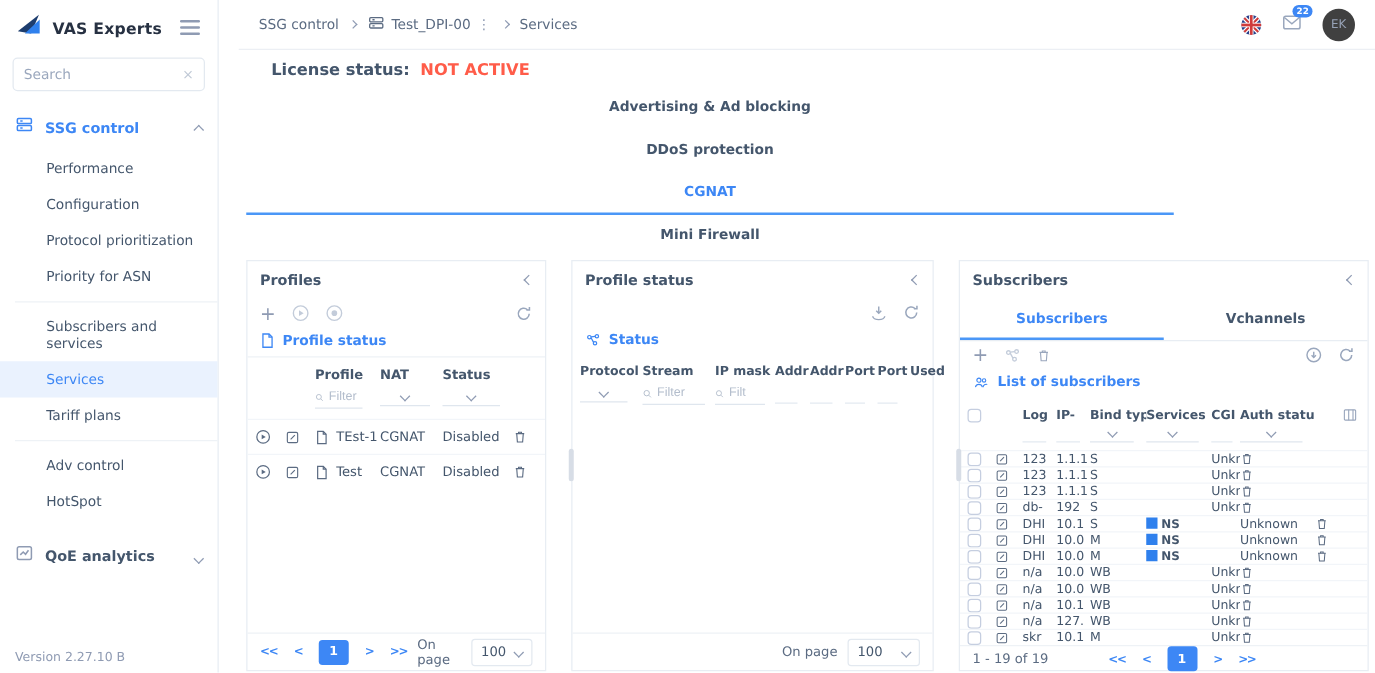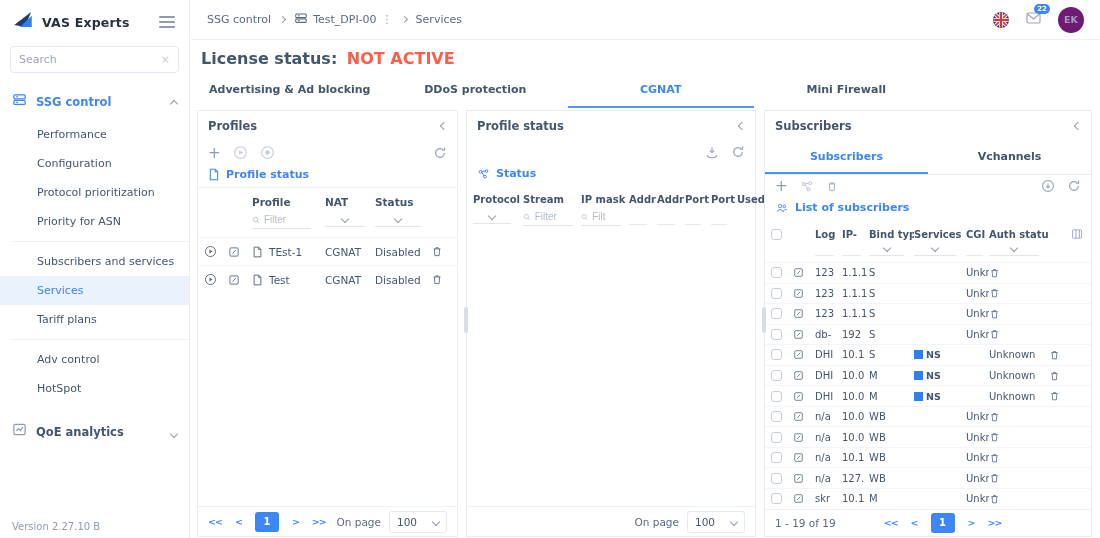--- a/index.html
+++ b/index.html
@@ -1,20 +1,20 @@
 <!DOCTYPE html>
 <html><head>
 <meta charset="utf-8">
 <style>
   * { margin:0; padding:0; box-sizing:border-box; }
   html,body { width:1100px; height:538px; overflow:hidden; background:#fff;
               font-family:"DejaVu Sans", sans-serif; color:#44566c; }
 
   
-  .sidebar { position:absolute; left:0; top:0; width:190px; height:538px;
+  .sidebar { position:absolute; left:0; top:0; width:175px; height:538px;
              background:#fff; border-right:1px solid #e8edf3; z-index:2; }
   .logo-row { display:flex; align-items:center; gap:8px; padding:10px 12px 8px; }
   .logo-text { font-size:12.5px; font-weight:700; color:#273142; letter-spacing:.2px; }
   .burger { margin-left:auto; display:flex; flex-direction:column; gap:3px; cursor:pointer; padding:2px; }
   .burger span { display:block; width:16px; height:2px; background:#8f9bb3; border-radius:1px; }
   .search-box { margin:4px 10px 10px; display:flex; align-items:center; gap:20px;
                 border:1px solid #e3e9f0; border-radius:4px; padding:6px 8px; }
   .search-box input { border:0; outline:0; flex:1; font-size:11px; color:#44566c;
                       font-family:"DejaVu Sans", sans-serif; min-width:0; }
   .search-box input::placeholder { color:#9aa7bd; }
@@ -27,36 +27,36 @@
   .nav-sep { border-top:1px solid #eef2f6; margin:5px 0 5px 12px; }
   .version { position:absolute; bottom:6px; left:12px; font-size:10px; color:#8f9bb3; }
 
   
   .main { position:absolute; left:191px; top:0; width:909px; height:538px; }
   .topbar { height:40px; border-bottom:1px solid #eceff4; display:flex; align-items:center; padding:0 16px; }
   .crumb { display:flex; align-items:center; gap:9px; font-size:11px; color:#5b6b82; }
   .crumb .dev { display:flex; align-items:center; gap:5px; }
   .kebab { color:#8f9bb3; font-size:11px; letter-spacing:0; cursor:pointer; }
   .top-icons { margin-left:auto; display:flex; align-items:center; gap:16px; }
-  .avatar { width:26px; height:26px; border-radius:50%; background:#701a75; color:#97a2b6;
-            font-size:9.5px; font-weight:700; display:flex; align-items:center; justify-content:center; }
+  .avatar { width:26px; height:26px; border-radius:50%; background:#404040; color:#97a2b6;
+            font-size:9.5px; font-weight:400; display:flex; align-items:center; justify-content:center; }
   .mail-wrap { position:relative; cursor:pointer; }
   .mail-badge { position:absolute; top:-6px; right:-8px; background:#3d87f5; color:#fff;
                 font-size:7px; font-weight:700; border-radius:6px; padding:1px 3px; }
 
   
   .content { padding:5px 8px 0 6px; height:497px; display:flex; flex-direction:column; }
-  .license { font-size:16px; font-weight:700; padding:4px 0 0 4px; }
+  .license { font-size:13px; font-weight:700; padding:4px 0 0 4px;margin-left:16px; }
   .license .val { color:#ff5c49; margin-left:4px; }
-  .tabs { display:flex; width:742px; margin:6px 0 2px; }
+  .tabs { display:flex; width:742px; margin:6px 0 2px;flex-direction:column; }
   .tab { flex:1; text-align:center; padding:9px 0 10px; font-size:11px; font-weight:600;
          color:#44566c; border-bottom:2px solid transparent; cursor:pointer; }
   .tab.active { color:#3d87f5; border-bottom-color:#4a97f7; }
 
-  .panels { display:flex; gap:8px; flex:1; min-height:0; }
+  .panels { display:flex; gap:20px; flex:1; min-height:0; }
   .panel { background:#fff; border:1px solid #e8edf3; display:flex; flex-direction:column; position:relative; min-height:0; }
   .panel.p1 { width:292px; } .panel.p2 { width:290px; } .panel.p3 { flex:1; }
   .grip { position:absolute; left:-3px; top:46%; width:4px; height:26px; background:#d7dde6; border-radius:2px; }
   .phead { display:flex; align-items:center; justify-content:space-between;
            padding:8px 10px; font-size:11.5px; font-weight:700; color:#44566c; }
   .ptools { display:flex; align-items:center; gap:12px; padding:4px 10px 6px; }
   .ptools .spacer { flex:1; }
   .plus { color:#8f9bb3; font-size:15px; font-weight:400; line-height:12px; cursor:pointer; }
   .plink { display:flex; align-items:center; gap:6px; padding:2px 10px 6px;
            color:#3d87f5; font-size:11px; font-weight:600; cursor:pointer; }

